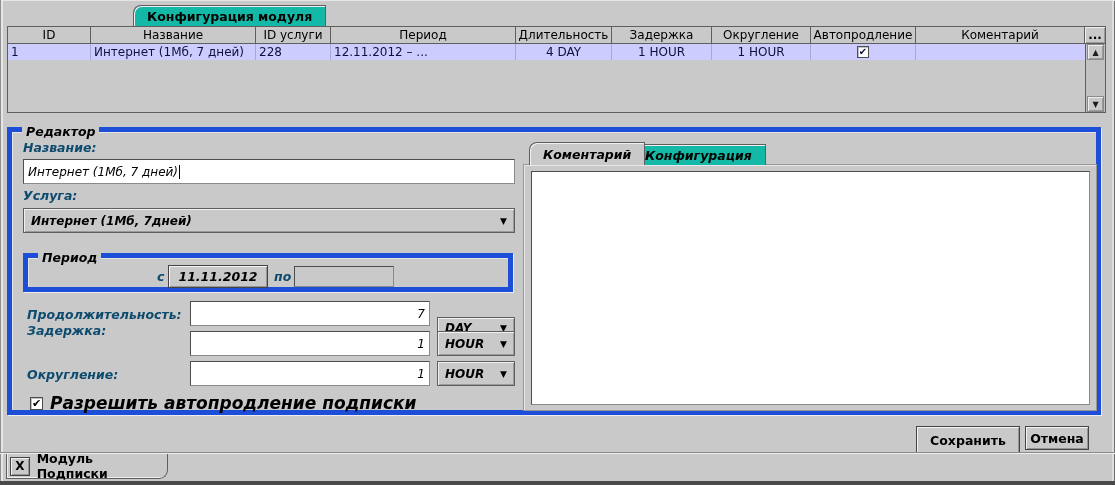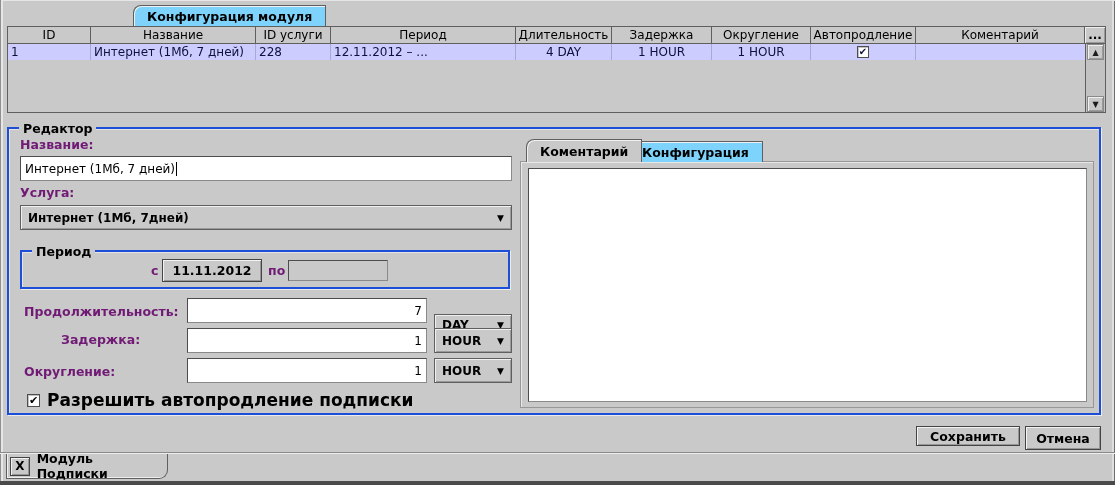--- a/index.html
+++ b/index.html
@@ -14,21 +14,21 @@
   .abs { position:absolute; }
 
   
   .tab {
     position:absolute; display:flex; align-items:center; padding:0 13px;
     font-weight:bold; font-size:12.5px; color:#000;
     border:1px solid #5f5f5f; border-bottom:none; border-top-left-radius:8px;
     box-shadow: inset 1px 1px 0 #f0f0f0;
   }
   .tab.active { background:#c9c9c9; z-index:3; }
-  .tab.inactive { background:#7dd3fc; z-index:1; }
+  .tab.inactive { background:#14b8a6; z-index:1; }
 
   
   #subs-table { position:absolute; left:7px; top:26px; width:1099px; height:87px;
     border:1px solid #5f5f5f; background:#c9c9c9; z-index:2; }
   .thead { display:flex; height:17px; border-bottom:1px solid #5f5f5f; }
   .th { border-right:1px solid #5f5f5f; display:flex; align-items:center; justify-content:center;
         font-size:12px; color:#000; overflow:hidden; white-space:nowrap; }
   .th:last-child { border-right:none; }
   .trow { display:flex; height:16px; background:#ccccff; margin-right:20px; }
   .td { border-right:1px solid #a9a9cf; display:flex; align-items:center; padding:0 3px;
@@ -36,26 +36,26 @@
   .td.center { justify-content:center; }
   .more-btn { width:20px; display:flex; align-items:center; justify-content:center;
     font-weight:bold; background:#c9c9c9; box-shadow: inset 1px 1px 0 #f0f0f0, inset -1px -1px 0 #9a9a9a; }
   #vscroll { position:absolute; right:0; top:17px; bottom:0; width:20px;
     border-left:1px solid #5f5f5f; background:#c2c2c2; }
   .sbtn { position:absolute; left:1px; right:1px; height:16px; background:#c9c9c9;
     border:1px solid #8a8a8a; box-shadow: inset 1px 1px 0 #efefef, inset -1px -1px 0 #9a9a9a;
     display:flex; align-items:center; justify-content:center; font-size:8px; color:#1c1c1c; }
 
   
-  .groupbox { position:absolute; border:2px solid #1d4ed8;
-    box-shadow: 1px 1px 0 rgba(255,255,255,.65), inset 1px 1px 0 rgba(255,255,255,.5); }
+  .groupbox { position:absolute; border:5px solid #1d4ed8;
+    box-shadow: 1px 1px 0 rgba(255,255,255,.65), inset 1px 1px 0 rgba(255,255,255,.5); font-style: italic; }
   .group-label { position:absolute; top:-8px; left:10px; background:#c9c9c9;
     padding:0 4px; font-weight:bold; font-size:12.5px; }
 
-  .lbl { position:absolute; font-weight:bold; font-size:12.5px; color:#701a75; white-space:nowrap; }
+  .lbl { position:absolute; font-weight:bold; font-size:12.5px; color:#0c4a6e; white-space:nowrap; }
 
   .tfield { position:absolute; background:#fff; border:1px solid #8a8a8a;
     border-top-color:#4d4d4d; border-left-color:#4d4d4d;
     display:flex; align-items:center; padding:0 4px; font-size:12px; }
   .tfield.num { justify-content:flex-end; }
   .caret { display:inline-block; width:1px; height:14px; background:#000; margin-left:1px; }
 
   .combo { position:absolute; background:#c9c9c9; border:1px solid #5f5f5f;
     box-shadow: inset 1px 1px 0 #f0f0f0, inset -1px -1px 0 #9a9a9a;
     display:flex; align-items:center; padding:0 7px; font-weight:bold; font-size:12px; }
@@ -152,21 +152,21 @@
       <div class="tfield" style="left:266px; top:8px; width:100px; height:21px; background:#c9c9c9;"></div>
     </div>
 
     <span class="lbl" style="left:15px; top:175px;">Продолжительность:</span>
     <div class="tfield num" style="left:178px; top:169px; width:240px; height:25px;">7</div>
     <div class="combo" style="left:425px; top:185px; width:78px; height:22px;">
       <span>DAY</span>
       <span class="arrow">▼</span>
     </div>
 
-    <span class="lbl" style="left:15px; top:203px;margin-left:37px;">Задержка:</span>
+    <span class="lbl" style="left:15px; top:191px;">Задержка:</span>
     <div class="tfield num" style="left:178px; top:199px; width:240px; height:25px;">1</div>
     <div class="combo" style="left:425px; top:199px; width:78px; height:25px;">
       <span>HOUR</span>
       <span class="arrow">▼</span>
     </div>
 
     <span class="lbl" style="left:15px; top:235px;">Округление:</span>
     <div class="tfield num" style="left:178px; top:229px; width:240px; height:25px;">1</div>
     <div class="combo" style="left:425px; top:229px; width:78px; height:25px;">
       <span>HOUR</span>
@@ -181,22 +181,22 @@
     </div>
 
     <div class="tab active" style="left:517px; top:10px; height:23px;">Коментарий</div>
     <div class="tab inactive" style="left:619px; top:12px; height:21px;">Конфигурация</div>
 
     <div id="comment-panel" style="left:511px; top:32px; width:574px; height:247px;">
       <div id="comment-area" style="left:7px; top:6px; width:559px; height:234px;"></div>
     </div>
   </div>
 
-  <div class="btn" style="left:916px; top:426px; width:104px; height:20px;text-align:right;">Сохранить</div>
-  <div class="btn" style="left:1025px; top:426px; width:76px; height:24px;">Отмена</div>
+  <div class="btn" style="left:916px; top:426px; width:104px; height:28px;text-align:right;">Сохранить</div>
+  <div class="btn" style="left:1025px; top:426px; width:64px; height:24px;">Отмена</div>
 
   <div id="bottom-divider-dark"></div>
   <div id="bottom-divider-light"></div>
   <div id="bottom-tab">
     <span class="btn" id="close-module-button">
       <span>X</span>
     </span>
     <span>Модуль Подписки</span>
   </div>
   <div id="window-bottom-strip"></div>

